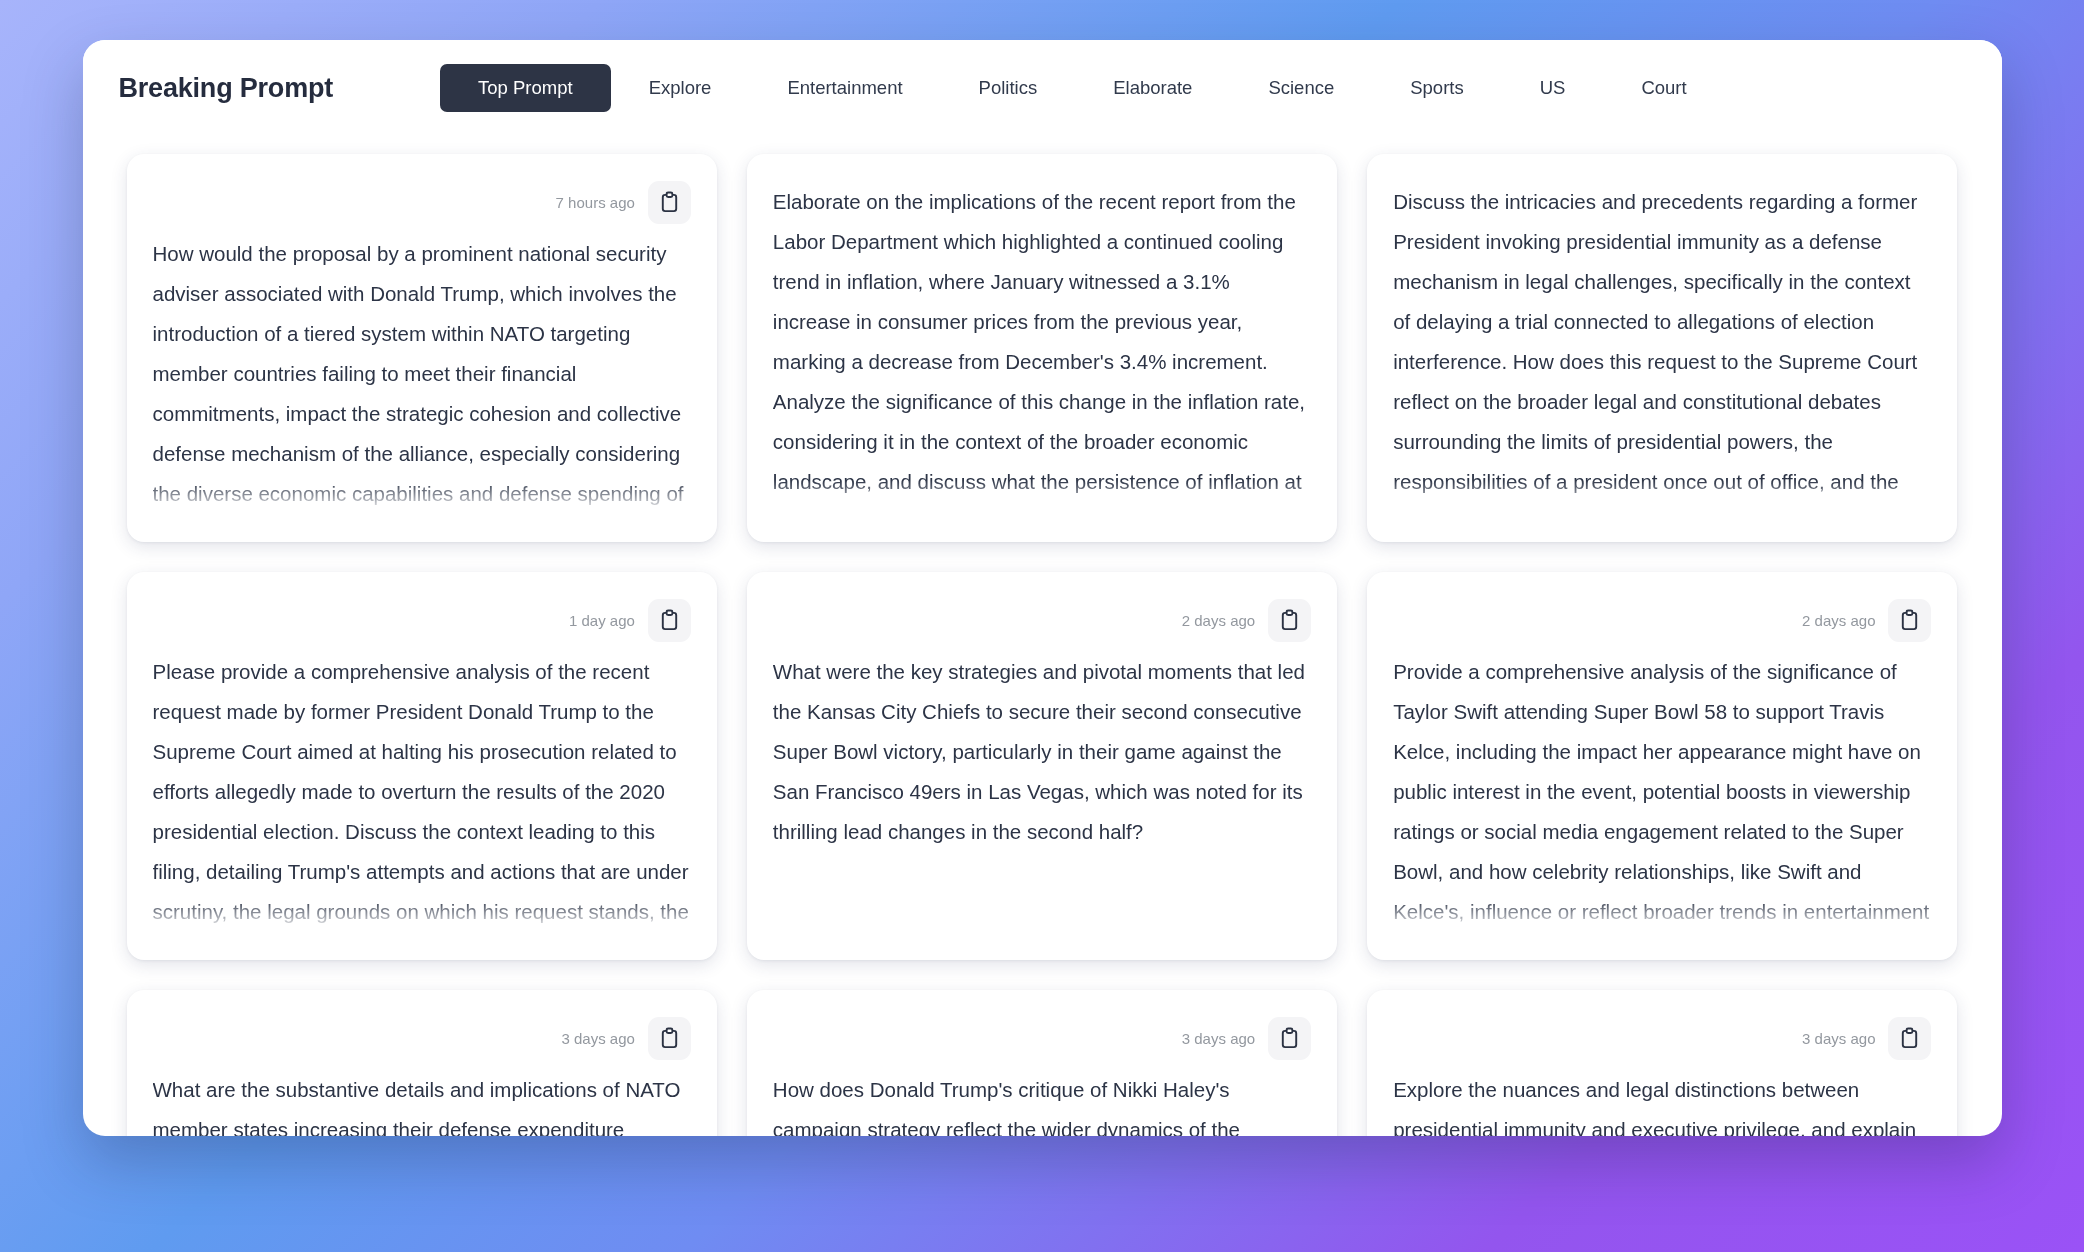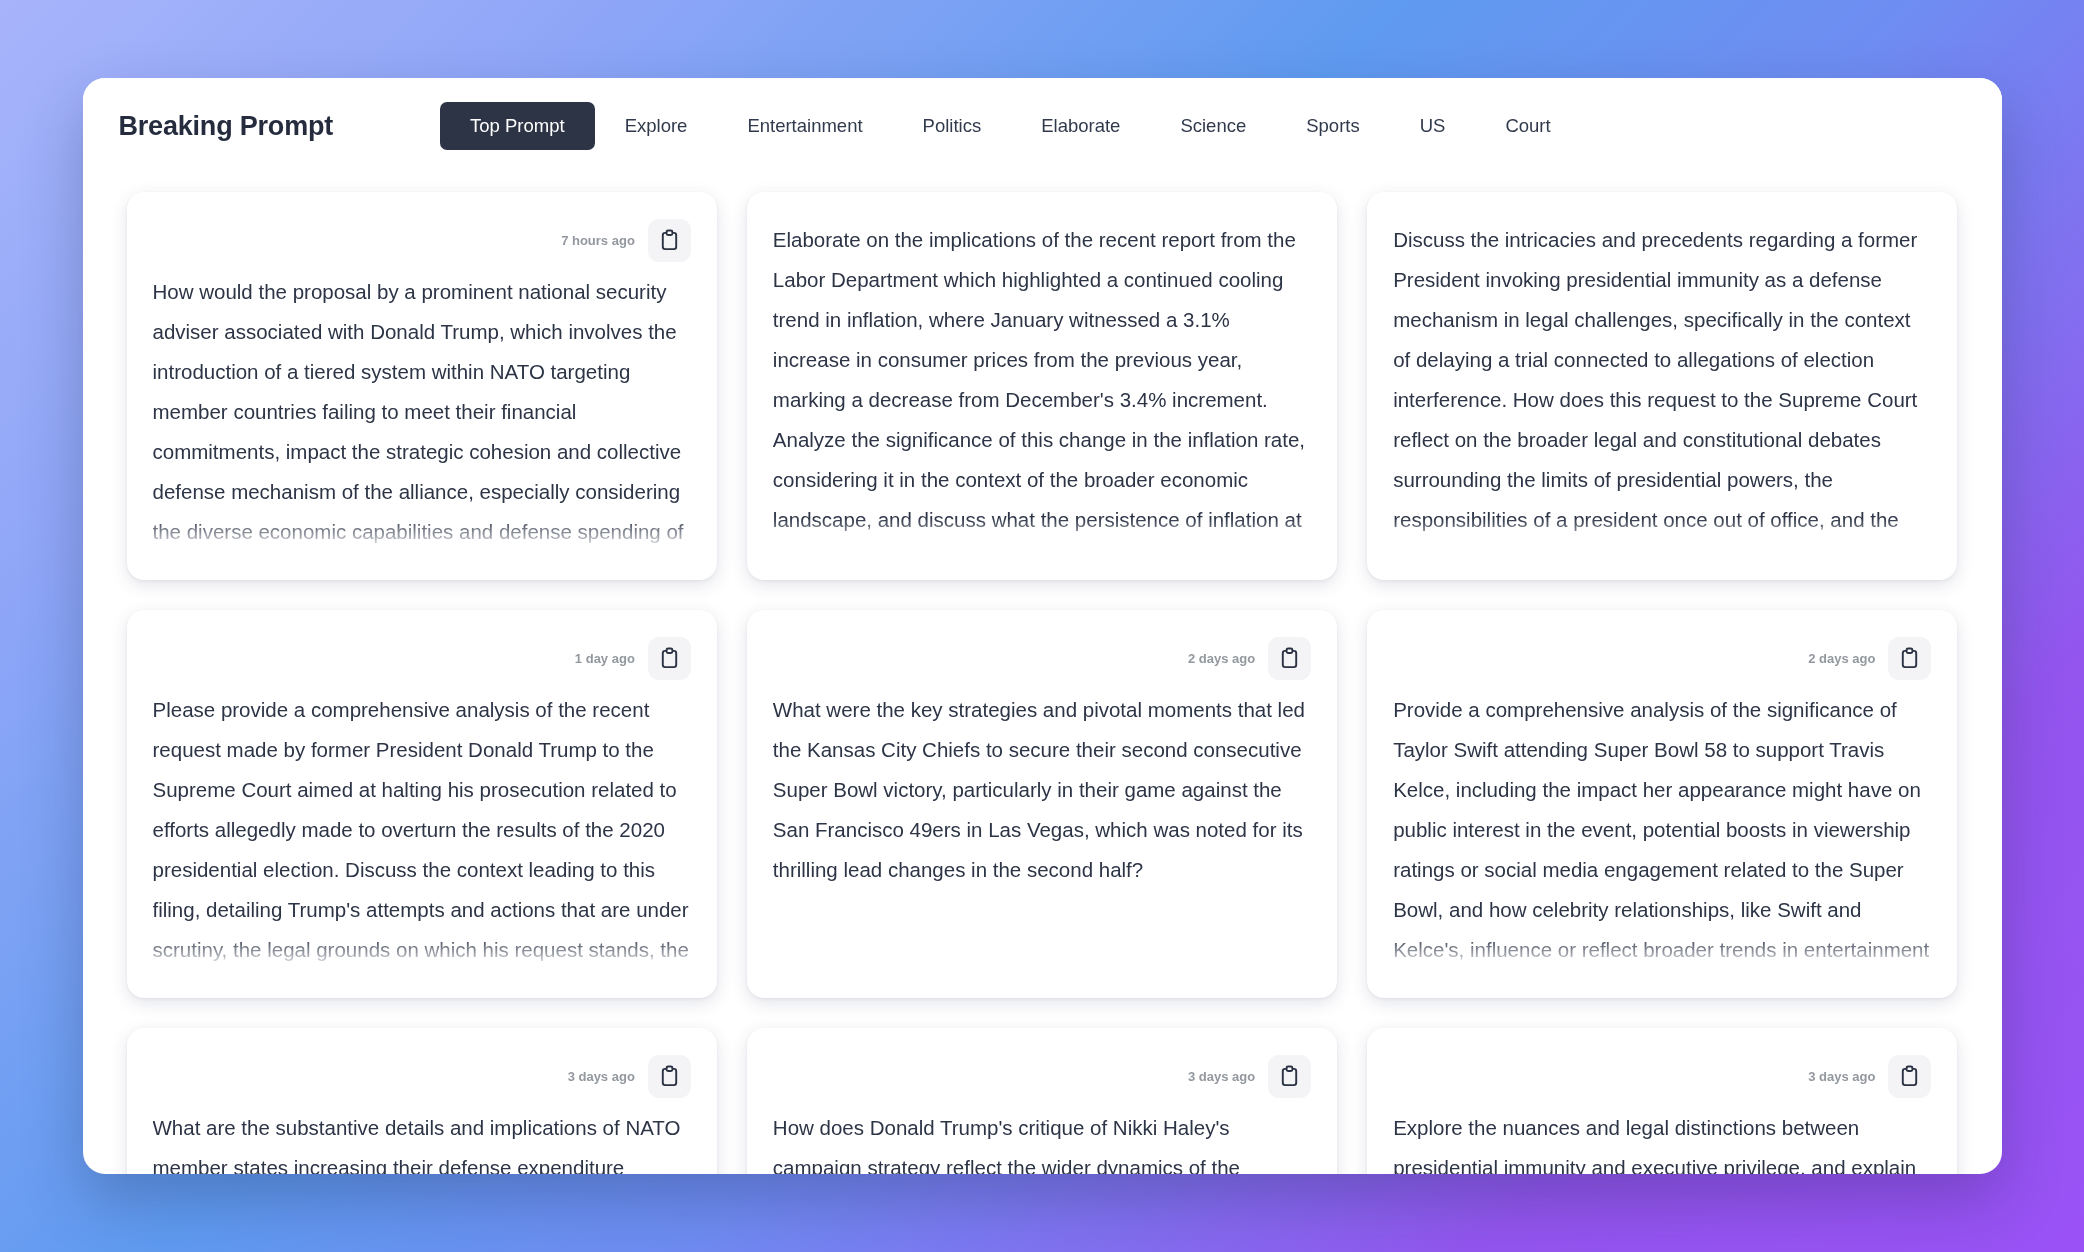--- a/index.html
+++ b/index.html
@@ -22,21 +22,21 @@
         #9a52f6 100%);
     display: flex;
     align-items: flex-start;
     justify-content: center;
   }
 
   
   .app-window {
     position: relative;
     width: 1919px;
-    margin-top: 78px;
+    margin-top: 40px;
     background: #ffffff;
     border-radius: 22px;
     box-shadow: 0 26px 60px rgba(25, 30, 70, 0.26);
     overflow: hidden;
     height: 1096px;
   }
 
   
   .app-header {
     height: 96px;
@@ -58,21 +58,21 @@
   .nav-tabs {
     display: flex;
     align-items: center;
     gap: 0px;
     margin-left: 107px;
   }
 
   .nav-tab {
     font-size: 18.5px;
     color: #313a4c;
-    padding: 13px 30px;
+    padding: 13px 38px;
     border-radius: 7px;
     white-space: nowrap;
     cursor: pointer;
     background: transparent;
     border: none;
     font-family: "Liberation Sans", sans-serif;
   }
 
   .nav-tab.active {
     background: #2d3445;
@@ -109,24 +109,23 @@
   .card-top {
     display: flex;
     align-items: center;
     justify-content: flex-end;
     gap: 13px;
     height: 52px;
     flex: 0 0 auto;
   }
 
   .card-time {
-    font-size: 13px;
+    font-size: 15px;
     color: #93989f;
     white-space: nowrap;
-    font-weight: bold;
   }
 
   .copy-btn {
     width: 43px;
     height: 43px;
     border-radius: 11px;
     background: #f4f4f6;
     display: flex;
     align-items: center;
     justify-content: center;

